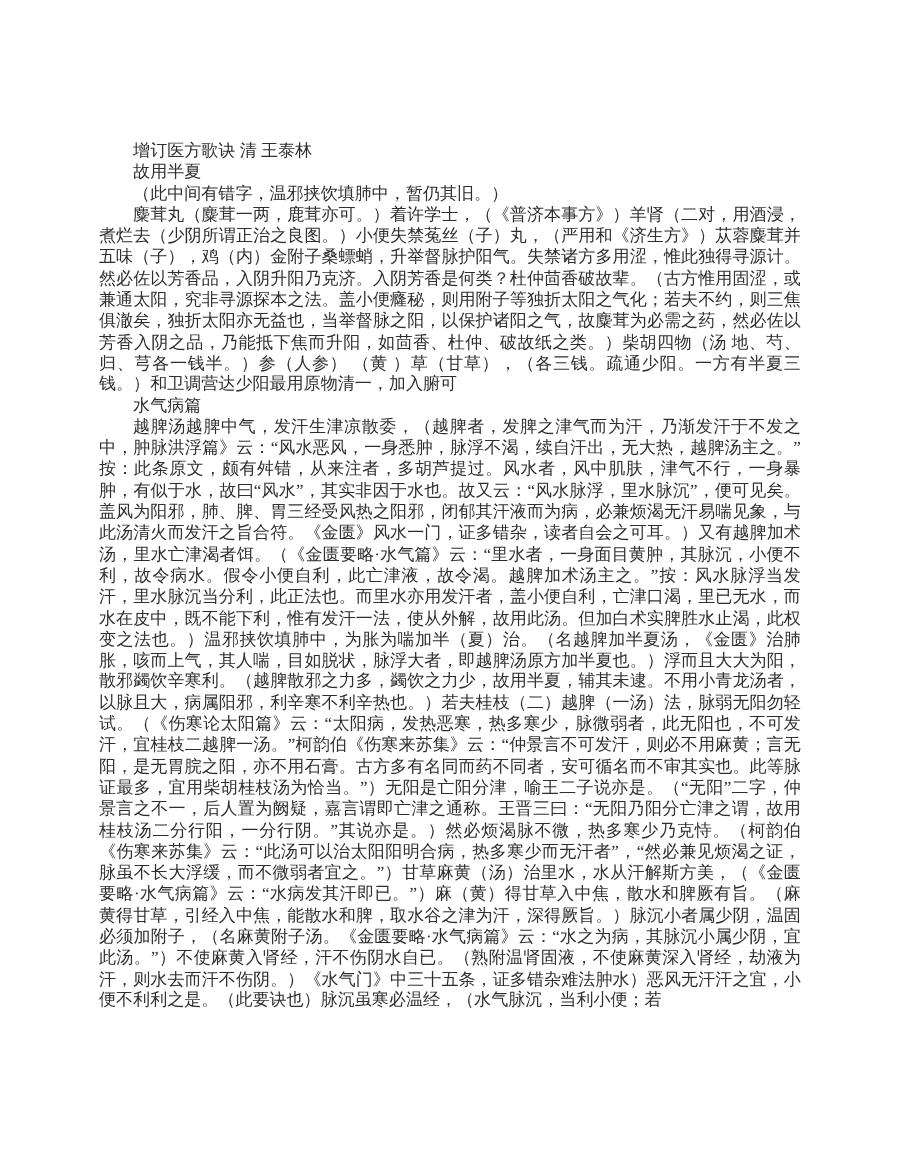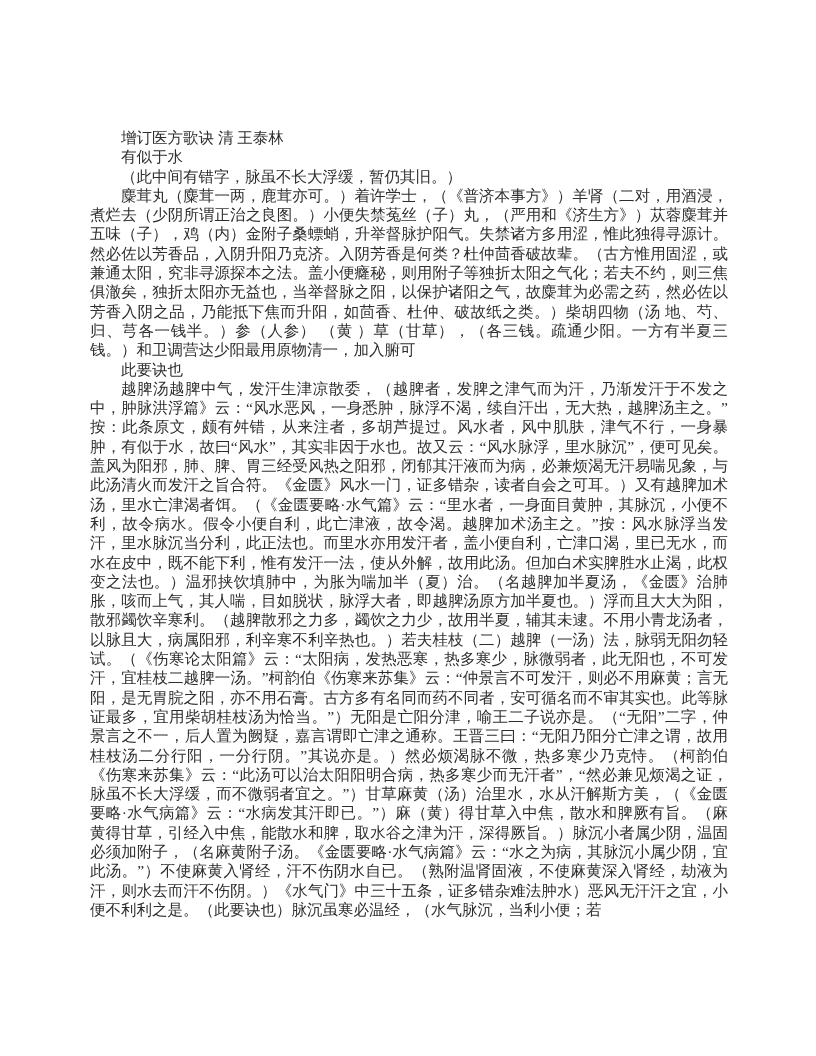--- a/index.html
+++ b/index.html
@@ -47,23 +47,23 @@
     margin-bottom: 9px;
   }
 </style>
 </head>
 <body>
 
 <div class="page">
 
   <p class="doc-title">增订医方歌诀 清 王泰林</p>
 
-  <p class="section-heading">有似于水</p>
+  <p class="section-heading">故用半夏</p>
 
-  <p class="editor-note">（此中间有错字，脉虽不长大浮缓，暂仍其旧。）</p>
+  <p class="editor-note">（此中间有错字，温邪挟饮填肺中，暂仍其旧。）</p>
 
   <p class="body-paragraph">麋茸丸（麋茸一两，鹿茸亦可。）着许学士，（《普济本事方》）羊肾（二对，用酒浸，煮烂去（少阴所谓正治之良图。）小便失禁菟丝（子）丸，（严用和《济生方》）苁蓉麋茸并五味（子），鸡（内）金附子桑螵蛸，升举督脉护阳气。失禁诸方多用涩，惟此独得寻源计。然必佐以芳香品，入阴升阳乃克济。入阴芳香是何类？杜仲茴香破故辈。（古方惟用固涩，或兼通太阳，究非寻源探本之法。盖小便癃秘，则用附子等独折太阳之气化；若夫不约，则三焦俱澈矣，独折太阳亦无益也，当举督脉之阳，以保护诸阳之气，故麋茸为必需之药，然必佐以芳香入阴之品，乃能抵下焦而升阳，如茴香、杜仲、破故纸之类。）柴胡四物（汤 地、芍、归、芎各一钱半。）参（人参） （黄 ）草（甘草），（各三钱。疏通少阳。一方有半夏三钱。）和卫调营达少阳最用原物清一，加入腑可</p>
 
-  <p class="section-heading section-heading-2">此要诀也</p>
+  <p class="section-heading section-heading-2">水气病篇</p>
 
   <p class="body-paragraph">越脾汤越脾中气，发汗生津凉散委，（越脾者，发脾之津气而为汗，乃渐发汗于不发之中，肿脉洪浮篇》云：“风水恶风，一身悉肿，脉浮不渴，续自汗出，无大热，越脾汤主之。”按：此条原文，颇有舛错，从来注者，多胡芦提过。风水者，风中肌肤，津气不行，一身暴肿，有似于水，故曰“风水”，其实非因于水也。故又云：“风水脉浮，里水脉沉”，便可见矣。盖风为阳邪，肺、脾、胃三经受风热之阳邪，闭郁其汗液而为病，必兼烦渴无汗易喘见象，与此汤清火而发汗之旨合符。《金匮》风水一门，证多错杂，读者自会之可耳。）又有越脾加术汤，里水亡津渴者饵。（《金匮要略·水气篇》云：“里水者，一身面目黄肿，其脉沉，小便不利，故令病水。假令小便自利，此亡津液，故令渴。越脾加术汤主之。”按：风水脉浮当发汗，里水脉沉当分利，此正法也。而里水亦用发汗者，盖小便自利，亡津口渴，里已无水，而水在皮中，既不能下利，惟有发汗一法，使从外解，故用此汤。但加白术实脾胜水止渴，此权变之法也。）温邪挟饮填肺中，为胀为喘加半（夏）治。（名越脾加半夏汤，《金匮》治肺胀，咳而上气，其人喘，目如脱状，脉浮大者，即越脾汤原方加半夏也。）浮而且大大为阳，散邪蠲饮辛寒利。（越脾散邪之力多，蠲饮之力少，故用半夏，辅其未逮。不用小青龙汤者，以脉且大，病属阳邪，利辛寒不利辛热也。）若夫桂枝（二）越脾（一汤）法，脉弱无阳勿轻试。（《伤寒论太阳篇》云：“太阳病，发热恶寒，热多寒少，脉微弱者，此无阳也，不可发汗，宜桂枝二越脾一汤。”柯韵伯《伤寒来苏集》云：“仲景言不可发汗，则必不用麻黄；言无阳，是无胃脘之阳，亦不用石膏。古方多有名同而药不同者，安可循名而不审其实也。此等脉证最多，宜用柴胡桂枝汤为恰当。”）无阳是亡阳分津，喻王二子说亦是。（“无阳”二字，仲景言之不一，后人置为阙疑，嘉言谓即亡津之通称。王晋三曰：“无阳乃阳分亡津之谓，故用桂枝汤二分行阳，一分行阴。”其说亦是。）然必烦渴脉不微，热多寒少乃克恃。（柯韵伯《伤寒来苏集》云：“此汤可以治太阳阳明合病，热多寒少而无汗者”，“然必兼见烦渴之证，脉虽不长大浮缓，而不微弱者宜之。”）甘草麻黄（汤）治里水，水从汗解斯方美，（《金匮要略·水气病篇》云：“水病发其汗即已。”）麻（黄）得甘草入中焦，散水和脾厥有旨。（麻黄得甘草，引经入中焦，能散水和脾，取水谷之津为汗，深得厥旨。）脉沉小者属少阴，温固必须加附子，（名麻黄附子汤。《金匮要略·水气病篇》云：“水之为病，其脉沉小属少阴，宜此汤。”）不使麻黄入肾经，汗不伤阴水自已。（熟附温肾固液，不使麻黄深入肾经，劫液为汗，则水去而汗不伤阴。）《水气门》中三十五条，证多错杂难法肿水）恶风无汗汗之宜，小便不利利之是。（此要诀也）脉沉虽寒必温经，（水气脉沉，当利小便；若</p>
 
 </div>
 
 </body></html>

